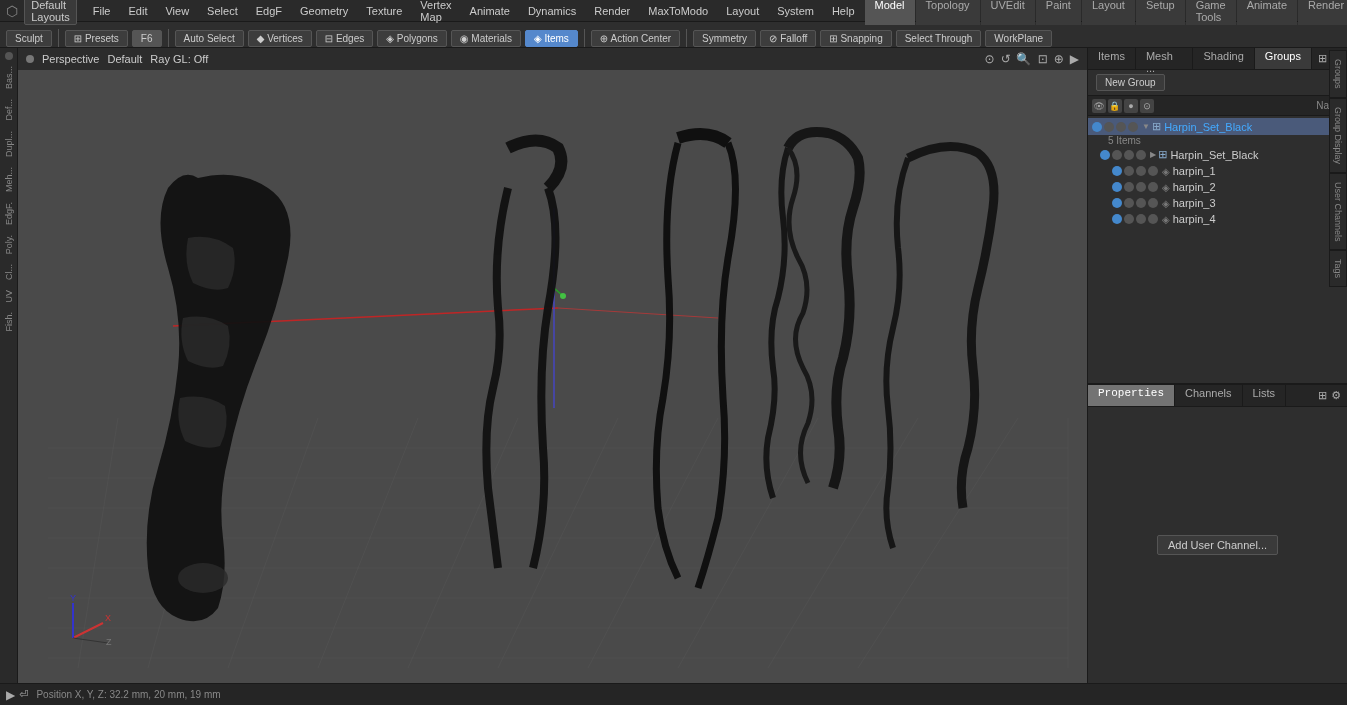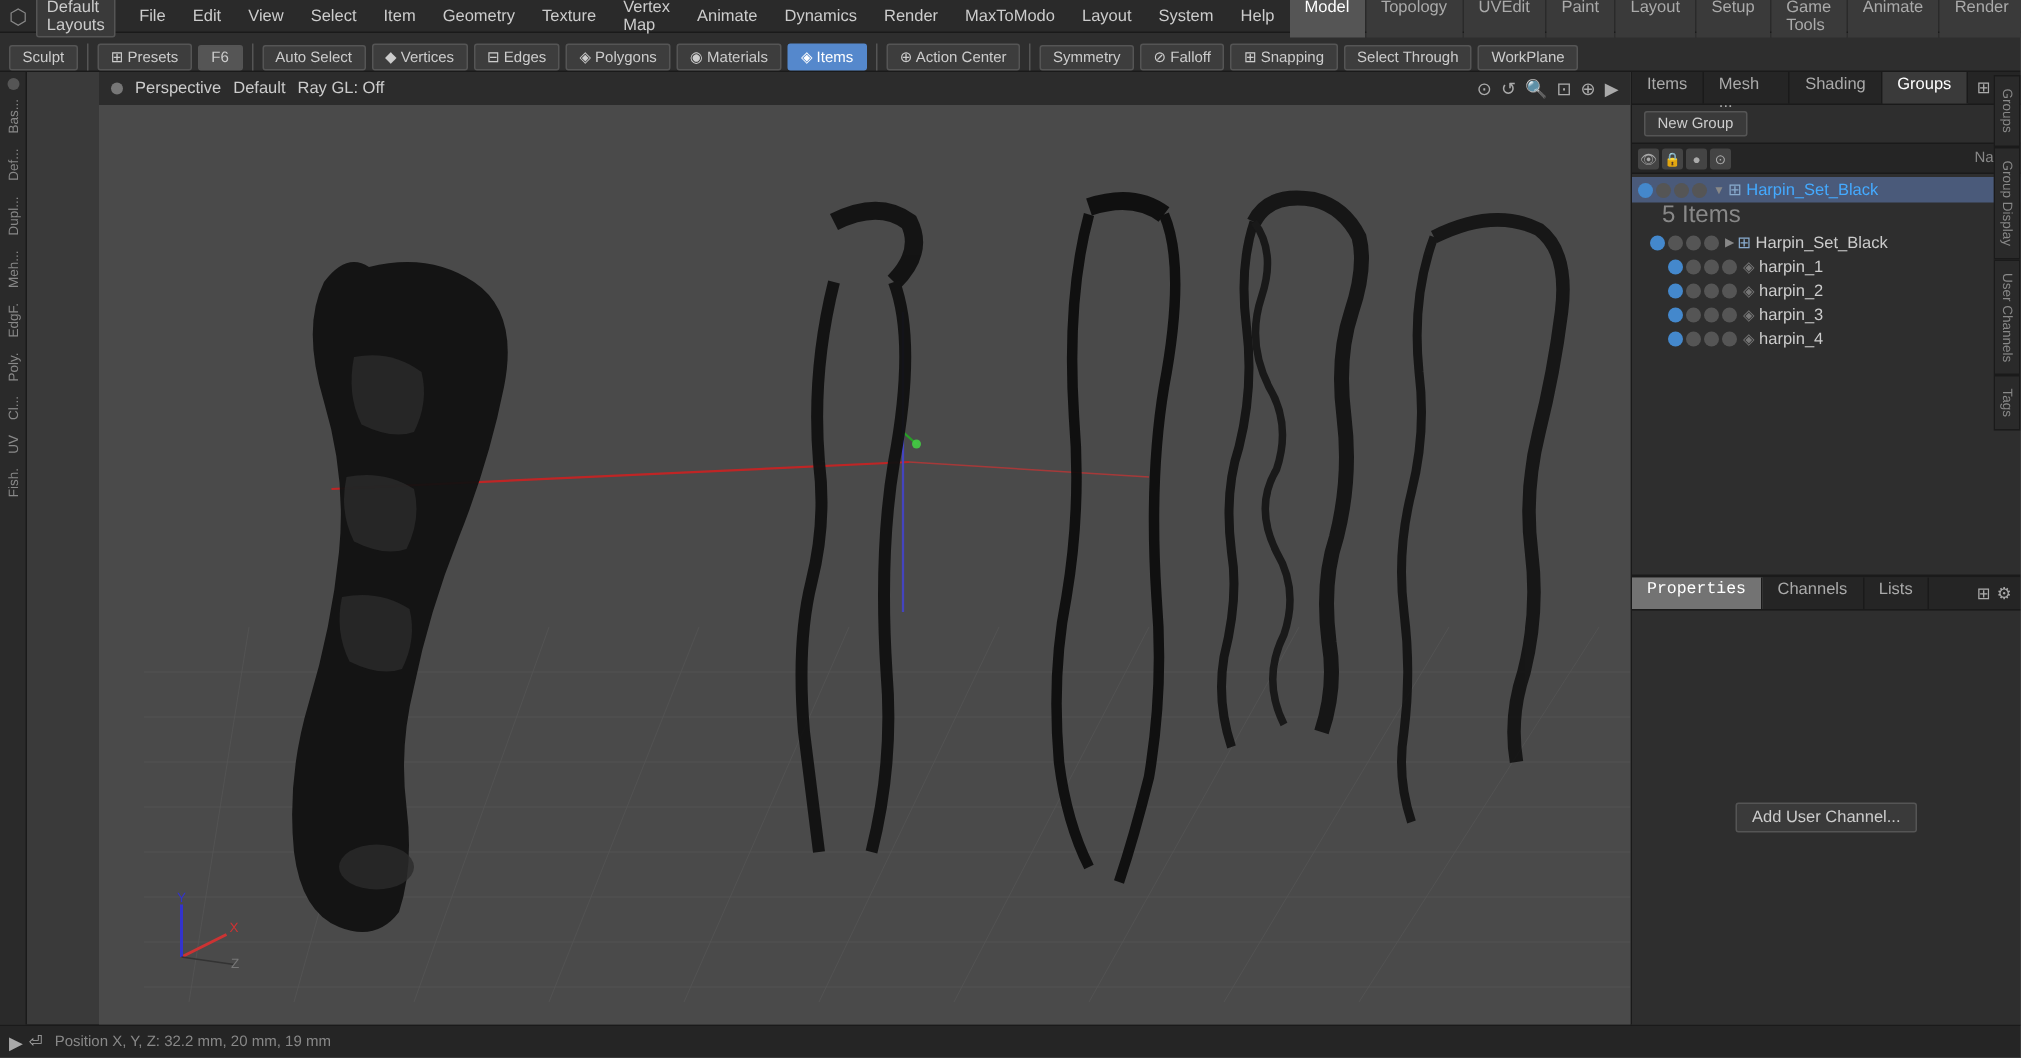--- a/index.html
+++ b/index.html
@@ -57,21 +57,21 @@
       writing-mode: vertical-rl; text-orientation: mixed;
       transform: rotate(180deg); cursor: pointer; padding: 4px 2px;
       color: #888; font-size: 9px; white-space: nowrap;
     }
     .left-tb-dot {
       width: 8px; height: 8px; background: #555; border-radius: 50%; cursor: pointer;
     }
 
     
     #viewport {
-      flex: 1; background: #4a4a4a; position: relative; overflow: hidden; margin-left: 48px;
+      flex: 1; background: #4a4a4a; position: relative; overflow: hidden;
     }
 
     
     #viewport-header {
       position: absolute; top: 0; left: 0; right: 0; height: 22px;
       display: flex; align-items: center; padding: 0 8px; gap: 8px;
       background: rgba(0,0,0,0.4); z-index: 10;
     }
     .vp-dot { width: 8px; height: 8px; background: #777; border-radius: 50%; cursor: pointer; }
     .vp-label { color: #ccc; font-size: 11px; cursor: pointer; }
@@ -132,21 +132,21 @@
     #scene-tree {
       flex: 1; overflow-y: auto; padding: 2px 0;
     }
     .tree-row {
       display: flex; align-items: center; padding: 2px 4px;
       cursor: pointer; font-size: 11px;
     }
     .tree-row.selected { background: #4a5a7a; }
     .tree-arrow { font-size: 8px; color: #888; margin-right: 2px; cursor: pointer; }
     .tree-label { flex: 1; overflow: hidden; text-overflow: ellipsis; white-space: nowrap; }
-    .items-count { font-size: 16px; color: #888; padding-left: 20px; }
+    .items-count { font-size: 10px; color: #888; padding-left: 20px; }
     .tree-vis-dots { display: flex; gap: 2px; margin-right: 4px; }
     .tree-dot { width: 10px; height: 10px; border-radius: 50%; background: #555; }
 
     
     #right-bottom {
       height: 300px; border-top: 2px solid #1a1a1a; display: flex; flex-direction: column;
     }
     #right-bottom-tabs {
       display: flex; height: 22px; background: #252525; border-bottom: 1px solid #1a1a1a;
     }
@@ -194,21 +194,21 @@
 <body>
 
 <div id="menu-bar">
   <span style="color:#888; font-size:14px;">⬡</span>
   <div class="layout-dropdown">Default Layouts</div>
   <div class="tb-separator"></div>
   <span class="menu-item">File</span>
   <span class="menu-item">Edit</span>
   <span class="menu-item">View</span>
   <span class="menu-item">Select</span>
-  <span class="menu-item">Item</span>
+  <span class="menu-item">EdgF</span>
   <span class="menu-item">Geometry</span>
   <span class="menu-item">Texture</span>
   <span class="menu-item">Vertex Map</span>
   <span class="menu-item">Animate</span>
   <span class="menu-item">Dynamics</span>
   <span class="menu-item">Render</span>
   <span class="menu-item">MaxToModo</span>
   <span class="menu-item">Layout</span>
   <span class="menu-item">System</span>
   <span class="menu-item">Help</span>

